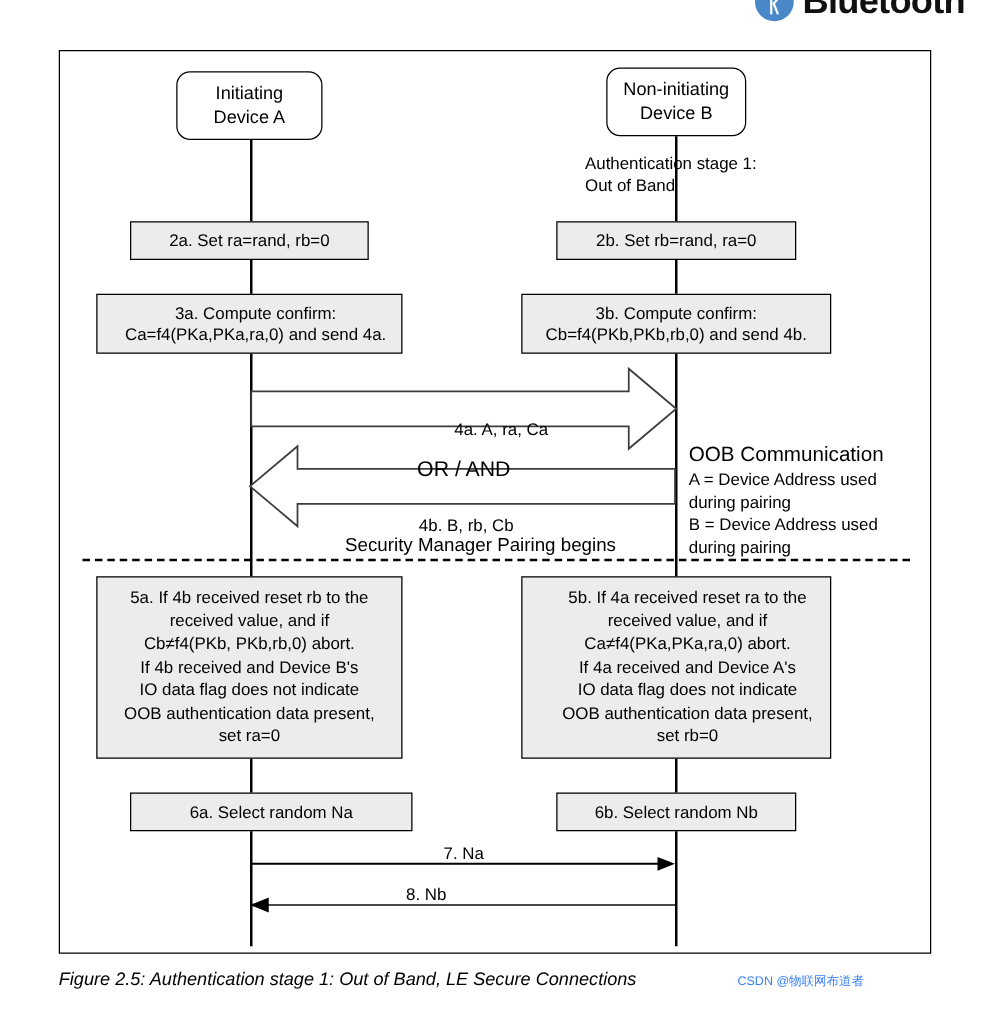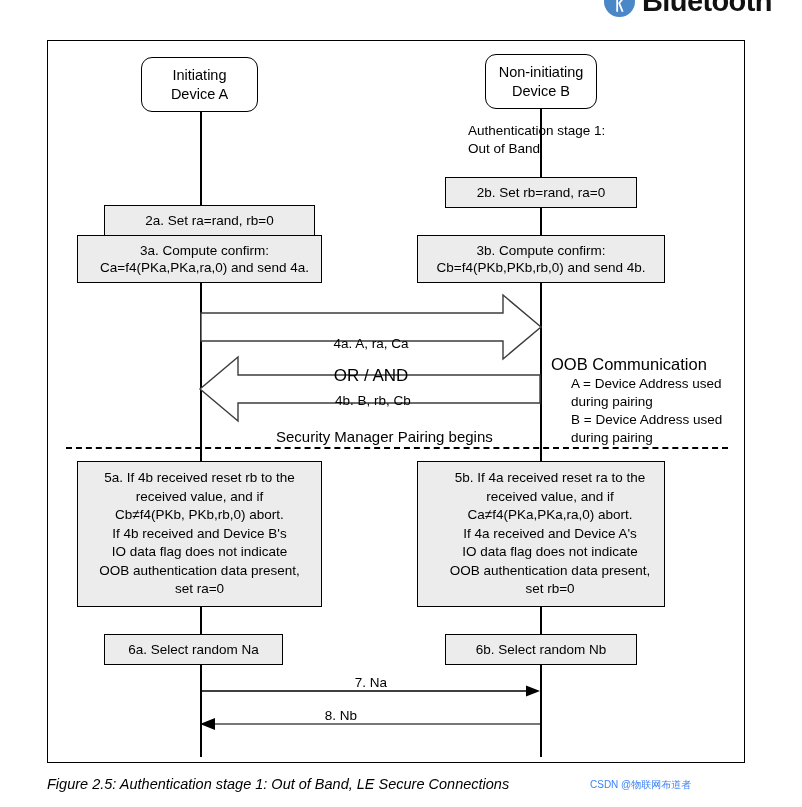--- a/index.html
+++ b/index.html
@@ -190,49 +190,49 @@
   <div class="lifeline" style="left:492px; top:68px; height:648px;"></div>
 
   <div class="actor" style="left:437px; top:13px; width:112px; height:55px;">Non-initiating
 Device B</div>
   <div class="actor" style="left:93px; top:16px; width:117px; height:55px;">Initiating
 Device A</div>
 
   <div class="ftext right" style="left:420px; top:81px; width:255px;">Authentication stage 1:
 Out of Band</div>
 
-  <div class="pbox" style="left:56px; top:136px; width:211px; height:31px;margin-top:28px;">2a. Set ra=rand, rb=0</div>
+  <div class="pbox" style="left:56px; top:136px; width:191px; height:31px;">2a. Set ra=rand, rb=0</div>
   <div class="pbox" style="left:397px; top:136px; width:192px; height:31px;">2b. Set rb=rand, ra=0</div>
 
   <div class="pbox" style="left:29px; top:194px; width:245px; height:48px;padding-left:16px;">3a. Compute confirm:
 Ca=f4(PKa,PKa,ra,0) and send 4a.</div>
   <div class="pbox" style="left:369px; top:194px; width:248px; height:48px;">3b. Compute confirm:
 Cb=f4(PKb,PKb,rb,0) and send 4b.</div>
 
   <svg id="vector" viewBox="0 0 698 723">
 
     <polygon points="153,272 455,272 455,254 493,286 455,318 455,300 153,300" fill="#ffffff" stroke="#3c3c3c" stroke-width="1.4"></polygon>
 
     <polygon points="492,334 190,334 190,316 152,348 190,380 190,362 492,362" fill="#ffffff" stroke="#3c3c3c" stroke-width="1.4"></polygon>
 
     <line x1="153" y1="650" x2="484" y2="650" stroke="#000000" stroke-width="1.6"></line>
     <polygon points="492,650 478,644.5 478,655.5" fill="#000000"></polygon>
 
     <line x1="492" y1="683" x2="161" y2="683" stroke="#4a4a4a" stroke-width="1.6"></line>
     <polygon points="152,683 167,677 167,689" fill="#000000"></polygon>
   </svg>
 
-  <div class="alabel" style="left:153px; top:295px; width:340px;">4a. A, ra, Ca</div>
+  <div class="alabel" style="left:153px; top:295px; width:340px;padding-left:30px;">4a. A, ra, Ca</div>
   <div class="alabel big" style="left:153px; top:325px; width:340px;">OR / AND</div>
-  <div class="alabel" style="left:153px; top:352px; width:344px;">4b. B, rb, Cb</div>
+  <div class="alabel" style="left:153px; top:372px; width:344px;">4b. B, rb, Cb</div>
   <div class="alabel" style="left:153px; top:634px; width:340px;">7. Na</div>
   <div class="alabel" style="left:153px; top:667px; width:280px;">8. Nb</div>
 
   <div id="oob-title" style="left:503px; top:313px;">OOB Communication</div>
-  <div id="oob-legend" style="left:503px; top:334px; width:190px;margin-left:20px;">A = Device Address used
+  <div id="oob-legend" style="left:503px; top:334px; width:190px;">A = Device Address used
       during pairing
 B = Device Address used
       during pairing</div>
 
   <div id="divider-label" style="left:228px; top:387px;">Security Manager Pairing begins</div>
   <div id="divider" style="left:18px; top:406px; width:662px;"></div>
 
   <div class="pbox tall" style="left:29px; top:420px; width:245px; height:146px;">5a. If 4b received reset rb to the
 received value, and if
 Cb≠f4(PKb, PKb,rb,0) abort.
@@ -241,19 +241,19 @@
 OOB authentication data present,
 set ra=0</div>
   <div class="pbox tall" style="left:369px; top:420px; width:248px; height:146px;padding-left:24px;">5b. If 4a received reset ra to the
 received value, and if
 Ca≠f4(PKa,PKa,ra,0) abort.
 If 4a received and Device A's
 IO data flag does not indicate
 OOB authentication data present,
 set rb=0</div>
 
-  <div class="pbox" style="left:56px; top:593px; width:179px; height:31px;">6a. Select random Na</div>
+  <div class="pbox" style="left:56px; top:593px; width:226px; height:31px;">6a. Select random Na</div>
   <div class="pbox" style="left:397px; top:593px; width:192px; height:31px;">6b. Select random Nb</div>
 
 </div>
 
 <div id="caption">Figure 2.5:  Authentication stage 1: Out of Band, LE Secure Connections</div>
 <div id="watermark">CSDN @物联网布道者</div>
 
 </body></html>

